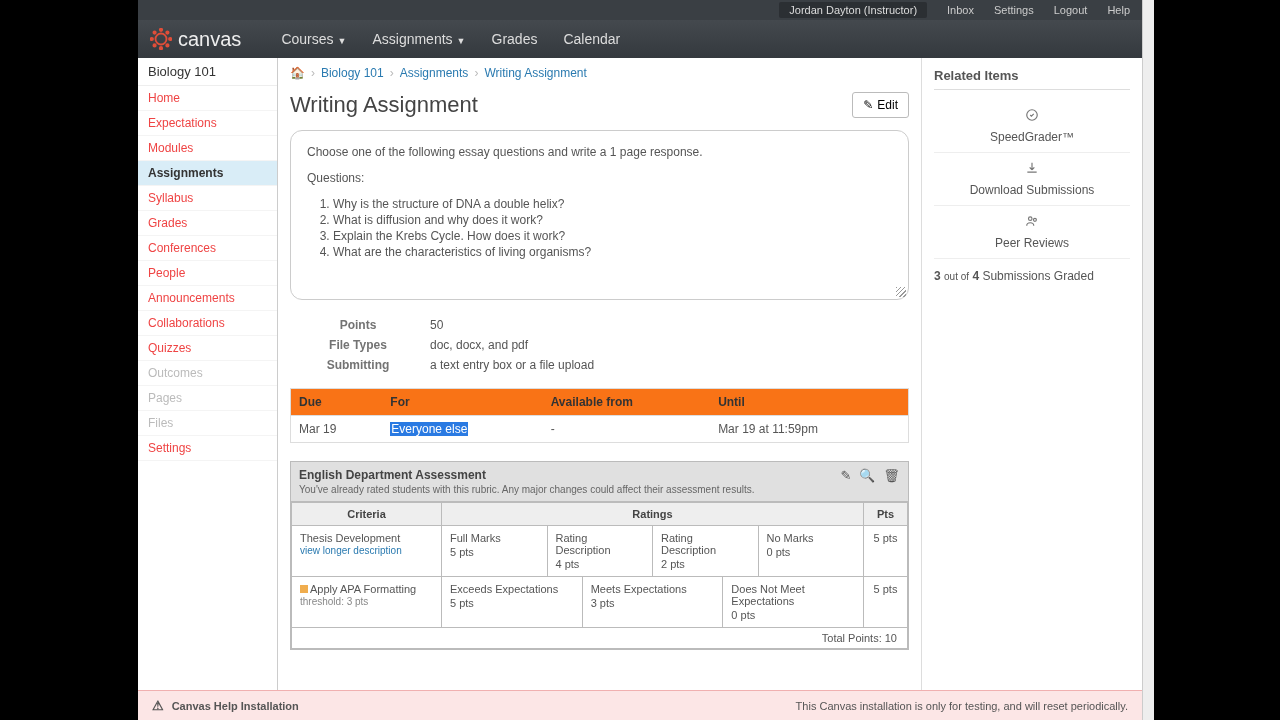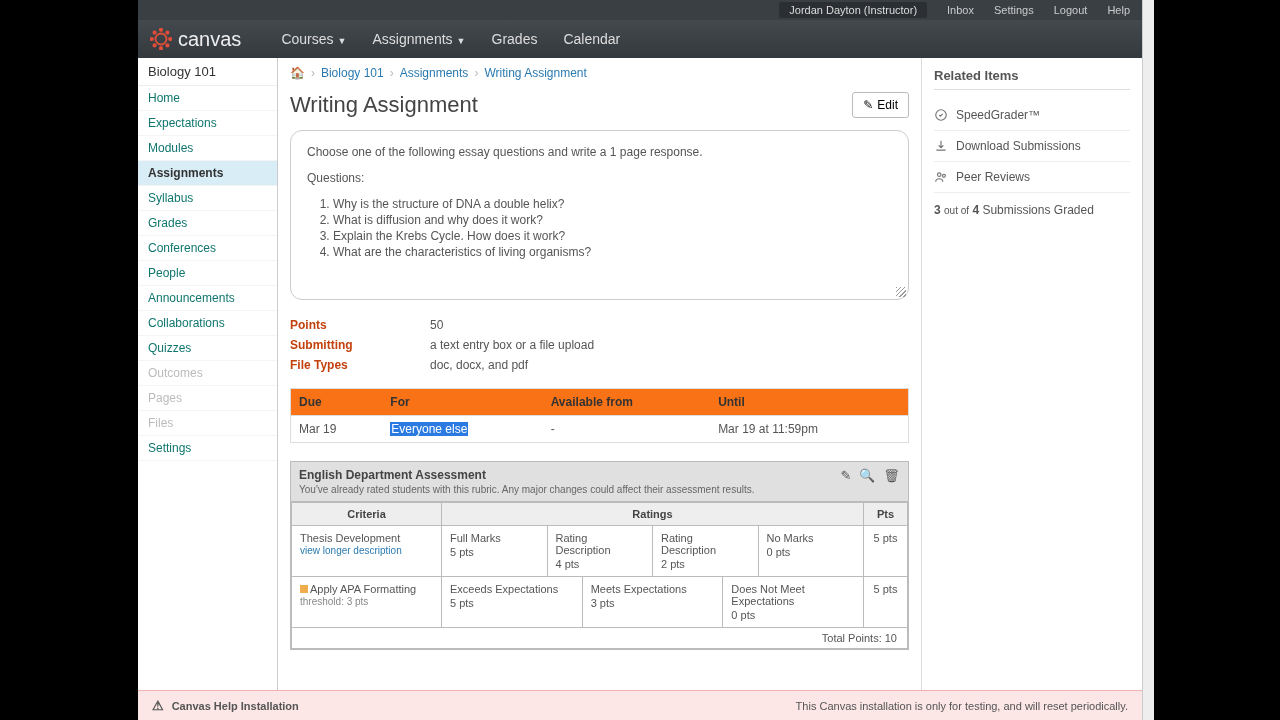--- a/index.html
+++ b/index.html
@@ -21,42 +21,42 @@
 .brand svg { width: 22px; height: 22px; }
 .navtabs { display: flex; gap: 26px; }
 .navtabs a { color: #ddd; font-size: 14px; text-decoration: none; }
 .caret { font-size: 9px; margin-left: 4px; }
 
 
 .body { display: flex; height: calc(100% - 58px - 30px); }
 .sidebar { width: 140px; border-right: 1px solid #ccc; background: #fff; }
 .sidebar-title { padding: 6px 10px; font-size: 13px; color: #333; border-bottom: 1px solid #eee; }
 .sidebar ul { list-style: none; }
-.sidebar li { padding: 5px 10px; font-size: 12px; color: #0f766e; border-bottom: 1px solid #f4f4f4; cursor: pointer; }
+.sidebar li { padding: 5px 10px; font-size: 12px; color: #ef4444; border-bottom: 1px solid #f4f4f4; cursor: pointer; }
 .sidebar li.active { background: #d9edf7; font-weight: bold; color: #333; }
 .sidebar li.muted { color: #bbb; }
 
 .main { flex: 1; padding: 8px 12px 0 12px; overflow: hidden; border-right: 1px solid #ddd; }
 .crumbs { font-size: 12px; color: #999; margin-bottom: 12px; display: flex; align-items: center; gap: 6px; }
 .crumbs a { color: #2a7ab0; text-decoration: none; }
 .crumbs .sep { color: #bbb; }
 
 .titlebar { display: flex; justify-content: space-between; align-items: center; margin-bottom: 12px; }
 .titlebar h1 { font-size: 22px; font-weight: normal; color: #444; }
 .btn { background: #fff; border: 1px solid #bbb; border-radius: 3px; padding: 5px 10px; font-size: 12px; cursor: pointer; display: inline-flex; align-items: center; gap: 4px; }
 
 .descbox { border: 1px solid #ccc; border-radius: 12px; padding: 14px 16px; min-height: 170px; font-size: 12px; color: #555; position: relative; margin-bottom: 18px; }
 .descbox p { margin-bottom: 12px; }
 .descbox ol { margin-left: 26px; }
 .descbox ol li { margin-bottom: 2px; }
 .resize-handle { position: absolute; right: 2px; bottom: 2px; width: 10px; height: 10px; background: repeating-linear-gradient(135deg, #999 0 1px, transparent 1px 3px); }
 
 .meta { margin-bottom: 16px; }
 .meta .row { display: flex; margin-bottom: 6px; font-size: 12px; }
-.meta .label { width: 140px; text-align: left; font-weight: bold; color: #c2410c; padding-right: 4px; }
+.meta .label { width: 140px; text-align: center; font-weight: bold; color: #737373; padding-right: 4px; }
 .meta .val { color: #555; }
 
 table.due { width: 100%; border: 1px solid #ddd; border-collapse: collapse; font-size: 12px; margin-bottom: 18px; }
 table.due th { text-align: left; padding: 6px 8px; background: #f97316; border-bottom: 1px solid #ddd; font-weight: bold; color: #333; }
 table.due td { padding: 6px 8px; color: #555; }
 .hl { background: #2a7ae2; color: #fff; padding: 0 1px; }
 
 .rubric { border: 1px solid #bbb; }
 .rubric-head { background: #e0e0e0; padding: 6px 8px; border-bottom: 1px solid #bbb; display: flex; justify-content: space-between; align-items: flex-start; }
 .rubric-head .rtitle { font-weight: bold; color: #444; font-size: 12px; }
@@ -70,21 +70,21 @@
 .rubric .subcell { display: flex; }
 .rubric .rating { flex: 1; border-right: 1px solid #bbb; padding: 6px 8px; }
 .rubric .rating:last-child { border-right: none; }
 .rubric .ratlabel { display: block; margin-bottom: 2px; }
 .viewlong { color: #2a7ab0; font-size: 10px; cursor: pointer; }
 .outcome-dot { display: inline-block; width: 8px; height: 8px; background: #f0ad4e; margin-right: 2px; }
 .total-row td { text-align: right; padding: 4px 10px; }
 
 .rightcol { width: 220px; padding: 10px 12px; font-size: 12px; }
 .rightcol h3 { font-size: 13px; font-weight: bold; color: #555; margin-bottom: 10px; border-bottom: 1px solid #ddd; padding-bottom: 6px; }
-.related-item { display: flex; align-items: center; gap: 8px; padding: 8px 0; border-bottom: 1px solid #eee; color: #555; cursor: pointer; }
+.related-item { display: flex; align-items: center; gap: 8px; padding: 8px 0; border-bottom: 1px solid #eee; color: #555; cursor: pointer; flex-direction: column; }
 .related-item svg, .related-item .ricon { width: 14px; height: 14px; color: #777; flex-shrink: 0; }
 .gradecount { padding: 10px 0; color: #555; font-size: 12px; }
 .gradecount .small { font-size: 10px; }
 
 .footer { position: absolute; left: 0; right: 0; bottom: 0; height: 30px; background: #fce6e6; border-top: 1px solid #f0b0b0; display: flex; align-items: center; justify-content: space-between; padding: 0 14px; font-size: 11px; color: #555; }
 .footer .left { display: flex; align-items: center; gap: 8px; font-weight: bold; }
 .warn-icon { font-size: 13px; }
 </style>
 </head>
 <body>
@@ -179,26 +179,26 @@
           </ol>
           <div class="resize-handle"></div>
         </div>
 
         <div class="meta">
           <div class="row">
               <div class="label">Points</div>
               <div class="val">50</div>
             </div>
           <div class="row">
+              <div class="label">File Types</div>
+              <div class="val">doc, docx, and pdf</div>
+            </div>
+          <div class="row">
               <div class="label">Submitting</div>
               <div class="val">a text entry box or a file upload</div>
-            </div>
-          <div class="row">
-              <div class="label">File Types</div>
-              <div class="val">doc, docx, and pdf</div>
             </div>
         </div>
 
         <table class="due">
           <thead>
               <tr>
             <th>Due</th>
             <th>For</th>
             <th>Available from</th>
             <th>Until</th>

